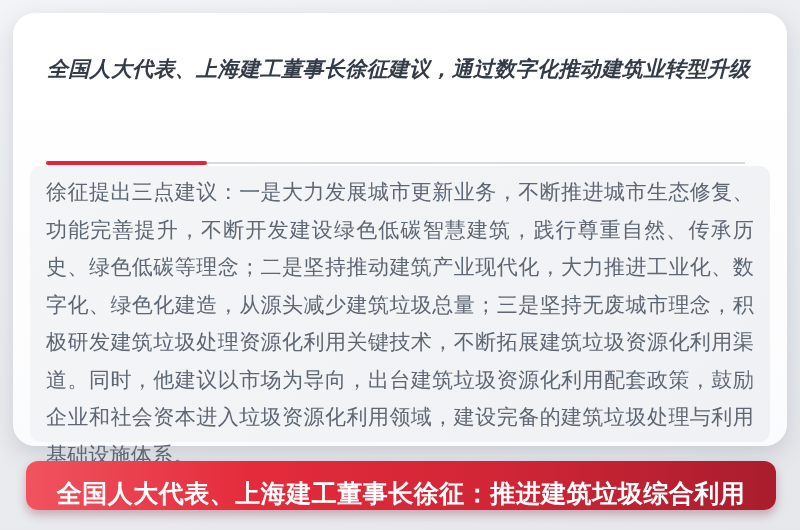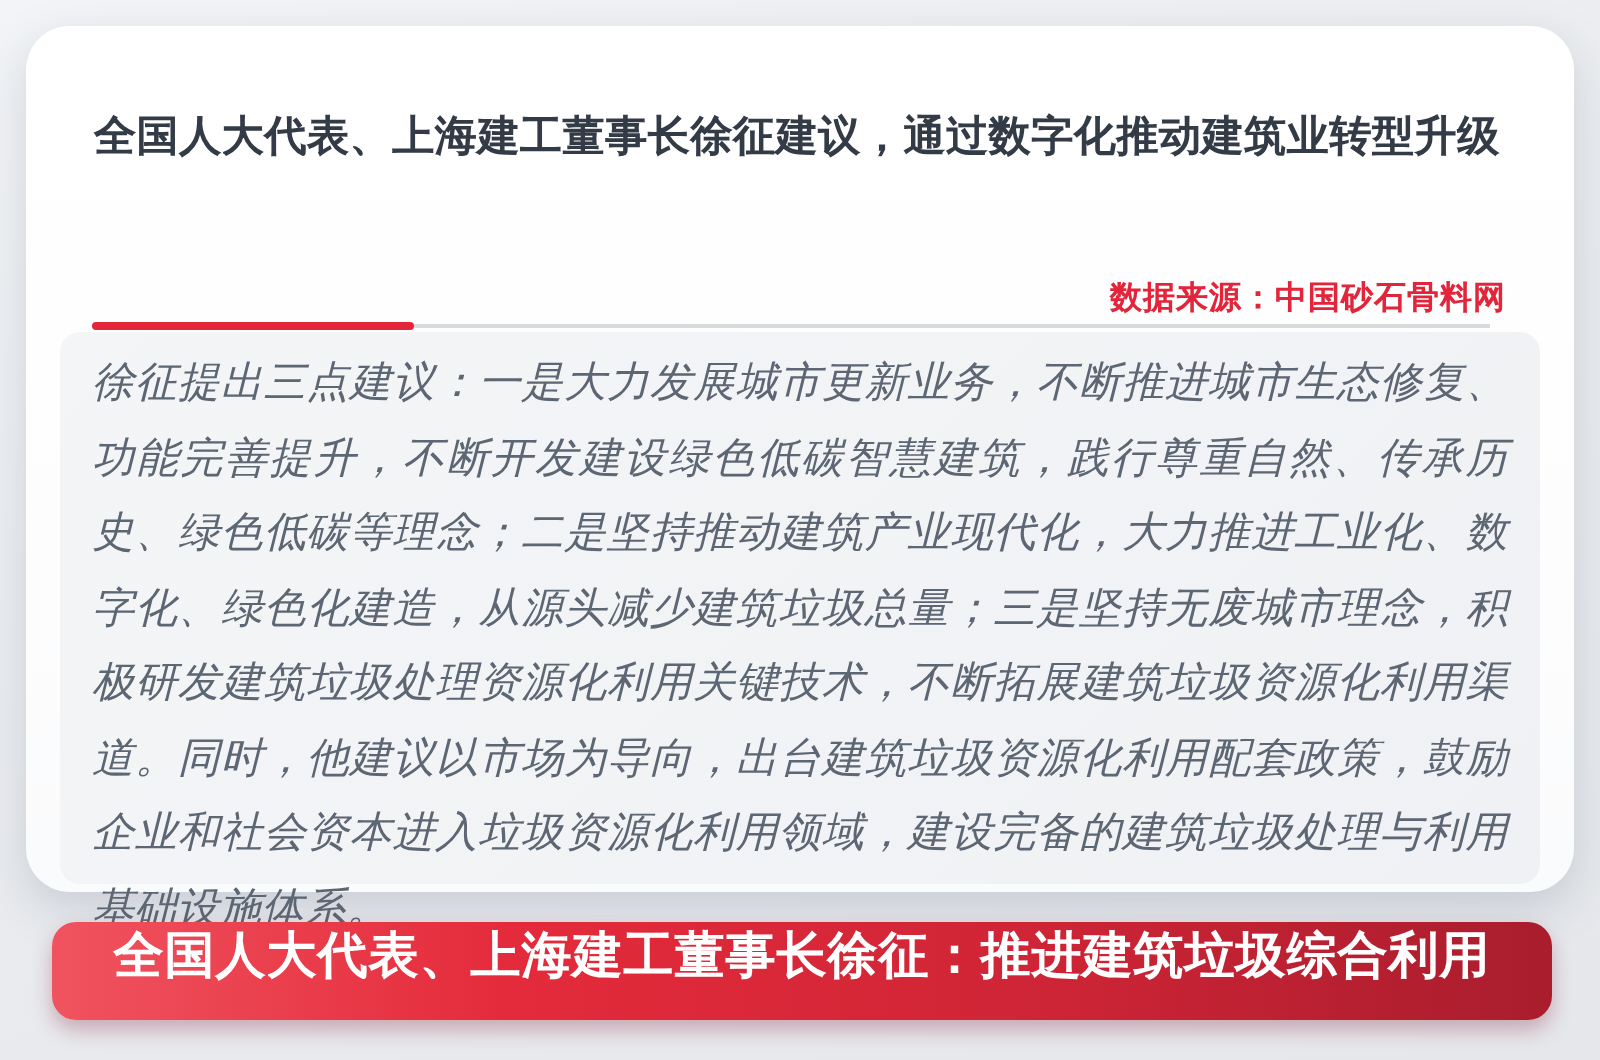--- a/index.html
+++ b/index.html
@@ -25,21 +25,21 @@
     position: absolute;
     left: 34px; top: 40px;
     width: 706px;
     margin: 0;
     font-size: 21px;
     line-height: 32px;
     font-weight: bold;
     color: #333b47;
     letter-spacing: 0.3px;
   }
-  .title span { display: block; }
+  .title span { display: block; font-style: italic; }
   .source {
     position: absolute;
     right: 34px; top: 126px;
     font-size: 16px;
     font-weight: bold;
     color: var(--accent-red, #e01f31);
     letter-spacing: 0.5px;
   }
   .divider {
     position: absolute;
@@ -69,31 +69,30 @@
     padding: 7px 16px;
   }
   .body-text {
     margin: 0;
     font-size: 21px;
     line-height: 37.5px;
     color: #5d6673;
     text-align: justify;
     text-justify: inter-ideograph;
     letter-spacing: 0.2px;
-    font-style: italic;
   }
   .banner {
     position: absolute;
     left: 26px; top: 461px;
     width: 750px; height: 49px;
     border-radius: 12px;
     background: linear-gradient(90deg, #f0535f 0%, #e42b3b 30%, #cf2536 65%, #a91d2d 100%);
     box-shadow: 0 5px 10px rgba(140, 50, 70, 0.35);
     display: flex;
-    align-items: flex-start;
+    align-items: flex-end;
     justify-content: center;
   }
   .banner span {
     color: #ffffff;
     font-size: 25px;
     font-weight: bold;
     letter-spacing: 0.5px;
     white-space: nowrap;
   }
 </style>
@@ -101,21 +100,20 @@
 <body>
 
 <div class="stage">
 
   <div class="card">
 
     <h1 class="title">
       <span>全国人大代表、上海建工董事长徐征建议，通过数字化推动建筑业转型升级</span>
     </h1>
 
-    <div class="source">数据来源：中国砂石骨料网</div>
 
     <div class="divider">
       <span class="divider-red"></span>
       <span class="divider-gray"></span>
     </div>
 
     <div class="body-panel">
       <p class="body-text">徐征提出三点建议：一是大力发展城市更新业务，不断推进城市生态修复、功能完善提升，不断开发建设绿色低碳智慧建筑，践行尊重自然、传承历史、绿色低碳等理念；二是坚持推动建筑产业现代化，大力推进工业化、数字化、绿色化建造，从源头减少建筑垃圾总量；三是坚持无废城市理念，积极研发建筑垃圾处理资源化利用关键技术，不断拓展建筑垃圾资源化利用渠道。同时，他建议以市场为导向，出台建筑垃圾资源化利用配套政策，鼓励企业和社会资本进入垃圾资源化利用领域，建设完备的建筑垃圾处理与利用基础设施体系。</p>
     </div>
 

